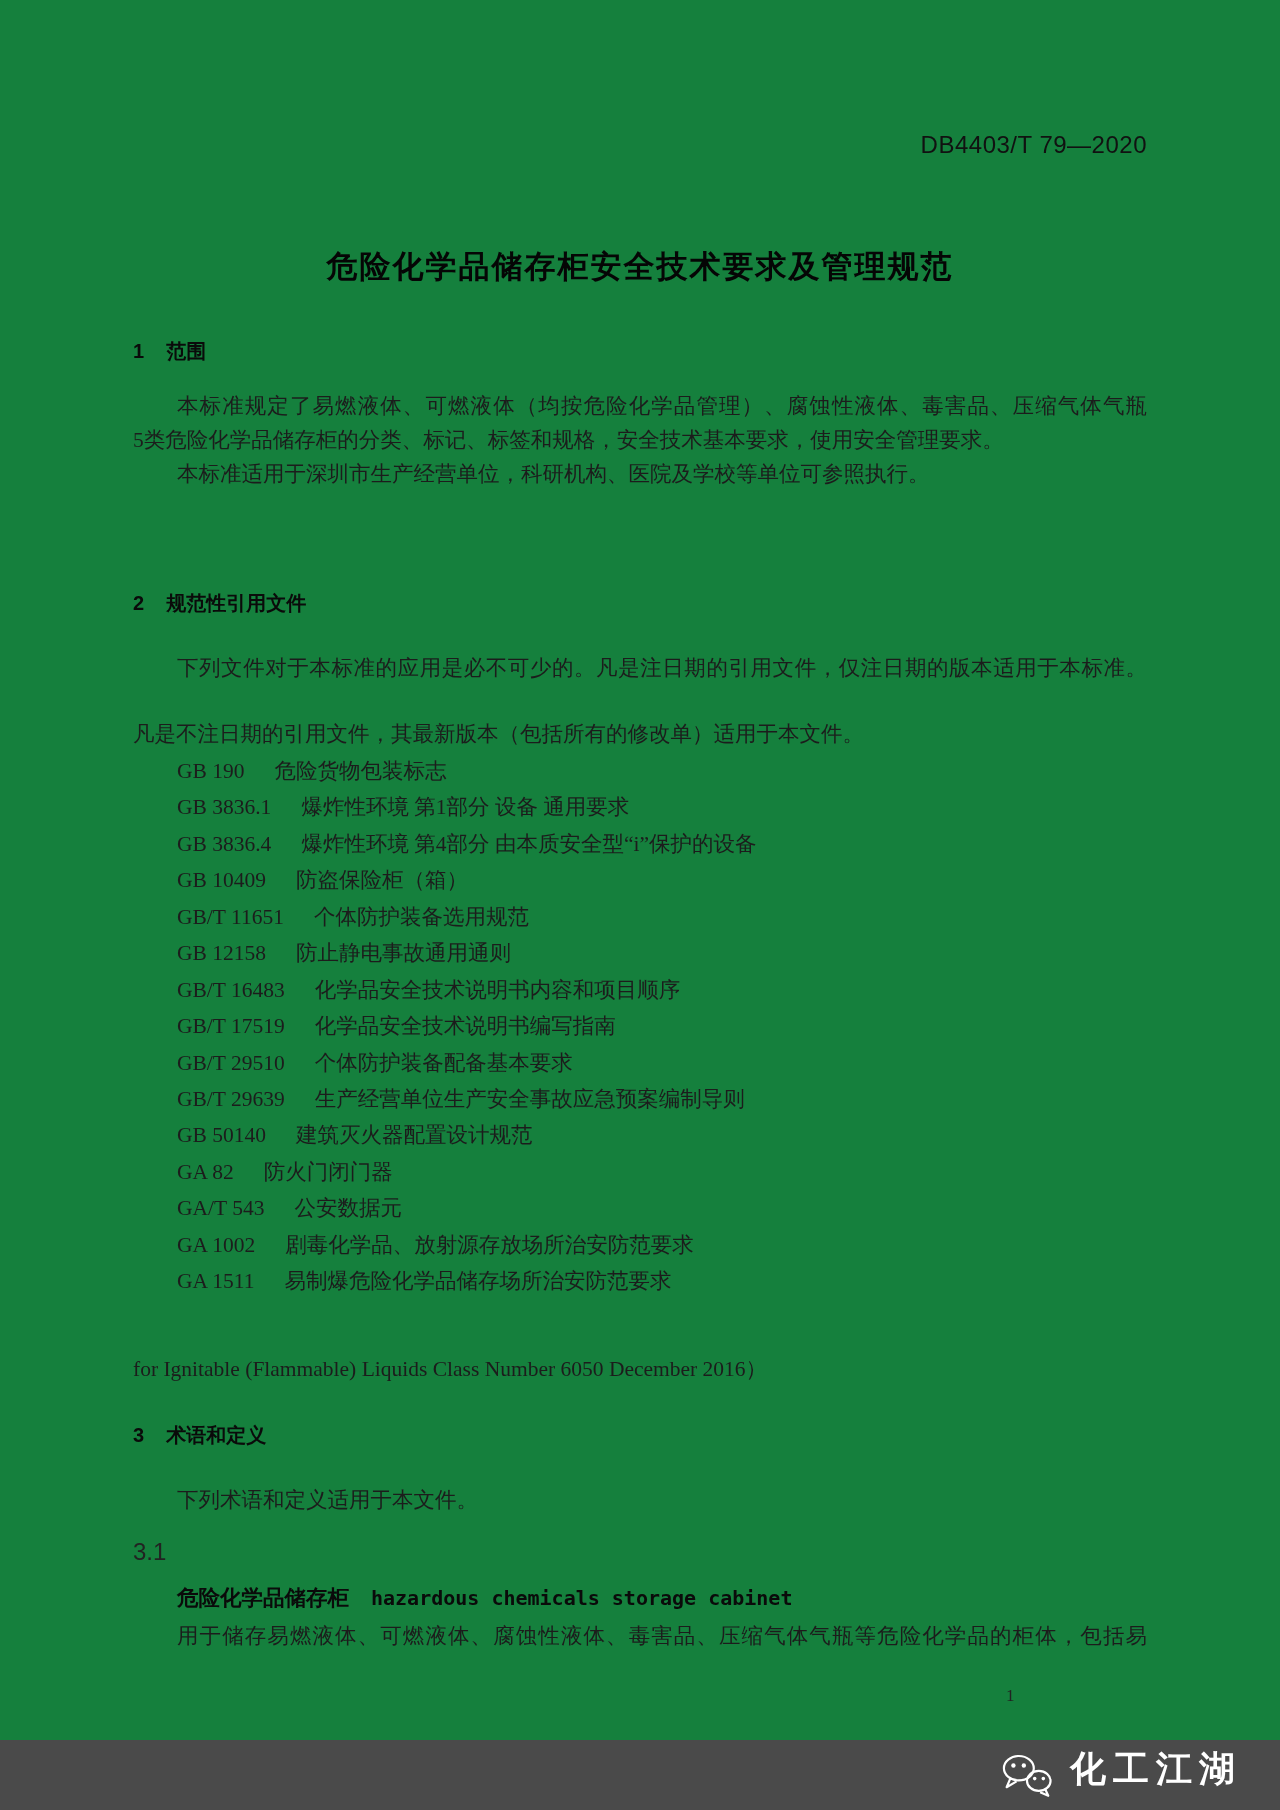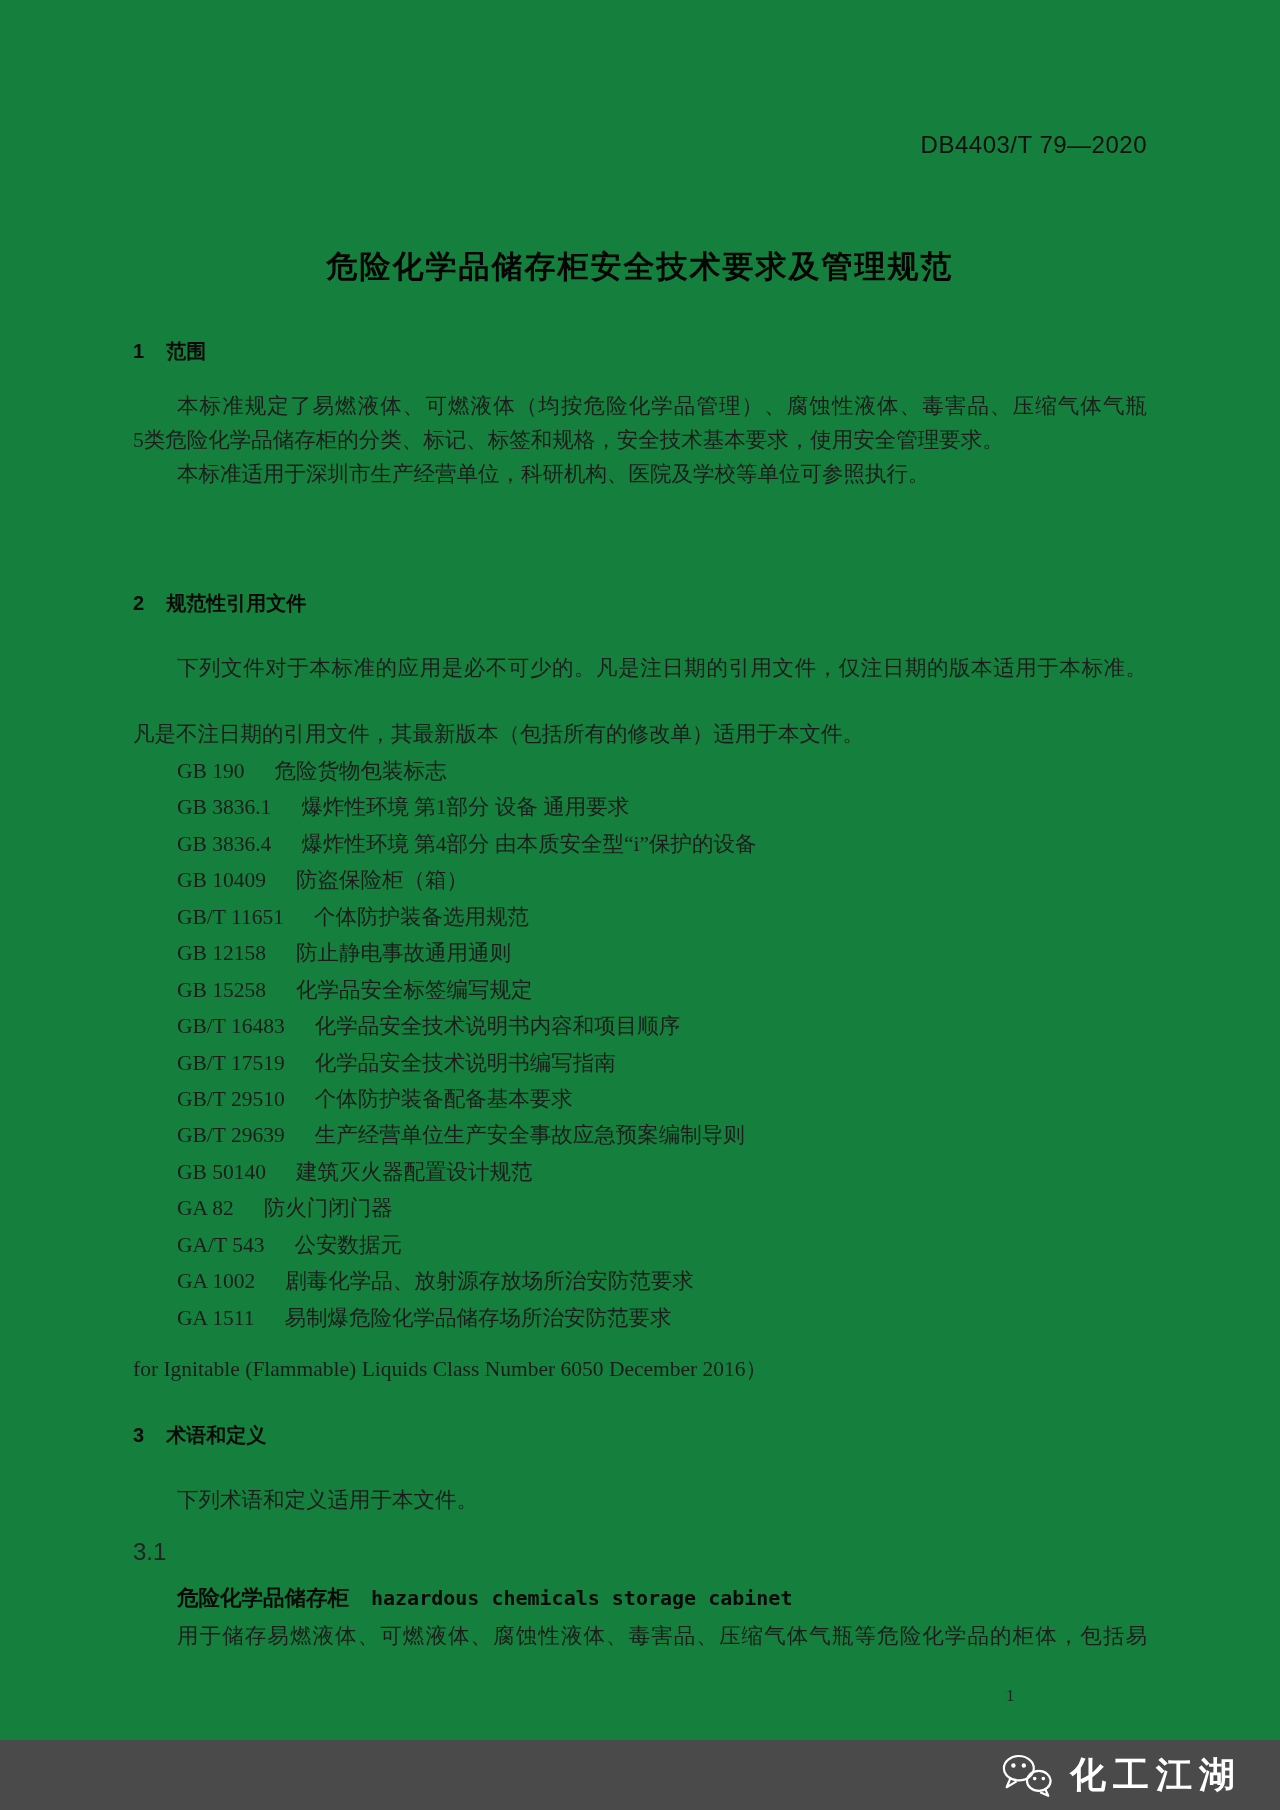--- a/index.html
+++ b/index.html
@@ -65,21 +65,21 @@
   .page-number {
     position:absolute; left:1006px; top:1686px;
     font-size:17px; color:#222;
   }
   .footer-band {
     position:absolute; left:0; bottom:0; width:1280px; height:70px;
     background:#4a4a4a;
   }
   .brand-row {
     position:absolute; right:38px; top:50%; transform:translateY(-50%);
-    display:flex; align-items:center;
+    display:flex; 
   }
   .brand-icon { margin-right:14px; display:block; }
   .brand-text {
     font-family:"Liberation Sans","DejaVu Sans",sans-serif;
     font-weight:700; font-size:36px; color:#ffffff;
     letter-spacing:7px; line-height:1;
   }
 </style>
 </head>
 <body>
@@ -103,21 +103,20 @@
   <div class="body-line indent fill" style="top:653px;">下列文件对于本标准的应用是必不可少的。凡是注日期的引用文件，仅注日期的版本适用于本标准。</div>
   <div class="body-line flush" style="top:695px;margin-top:24px;">凡是不注日期的引用文件，其最新版本（包括所有的修改单）适用于本文件。</div>
 
   <div class="ref-list">
     <div class="ref-item"><span class="ref-code">GB 190</span><span>危险货物包装标志</span></div>
     <div class="ref-item"><span class="ref-code">GB 3836.1</span><span>爆炸性环境 第1部分 设备 通用要求</span></div>
     <div class="ref-item"><span class="ref-code">GB 3836.4</span><span>爆炸性环境 第4部分 由本质安全型“i”保护的设备</span></div>
     <div class="ref-item"><span class="ref-code">GB 10409</span><span>防盗保险柜（箱）</span></div>
     <div class="ref-item"><span class="ref-code">GB/T 11651</span><span>个体防护装备选用规范</span></div>
     <div class="ref-item"><span class="ref-code">GB 12158</span><span>防止静电事故通用通则</span></div>
-    <div class="ref-item"><span class="ref-code">GB 15258</span><span>化学品安全标签编写规定</span></div>
     <div class="ref-item"><span class="ref-code">GB/T 16483</span><span>化学品安全技术说明书内容和项目顺序</span></div>
     <div class="ref-item"><span class="ref-code">GB/T 17519</span><span>化学品安全技术说明书编写指南</span></div>
     <div class="ref-item"><span class="ref-code">GB/T 29510</span><span>个体防护装备配备基本要求</span></div>
     <div class="ref-item"><span class="ref-code">GB/T 29639</span><span>生产经营单位生产安全事故应急预案编制导则</span></div>
     <div class="ref-item"><span class="ref-code">GB 50140</span><span>建筑灭火器配置设计规范</span></div>
     <div class="ref-item"><span class="ref-code">GA 82</span><span>防火门闭门器</span></div>
     <div class="ref-item"><span class="ref-code">GA/T 543</span><span>公安数据元</span></div>
     <div class="ref-item"><span class="ref-code">GA 1002</span><span>剧毒化学品、放射源存放场所治安防范要求</span></div>
     <div class="ref-item"><span class="ref-code">GA 1511</span><span>易制爆危险化学品储存场所治安防范要求</span></div>
   </div>

